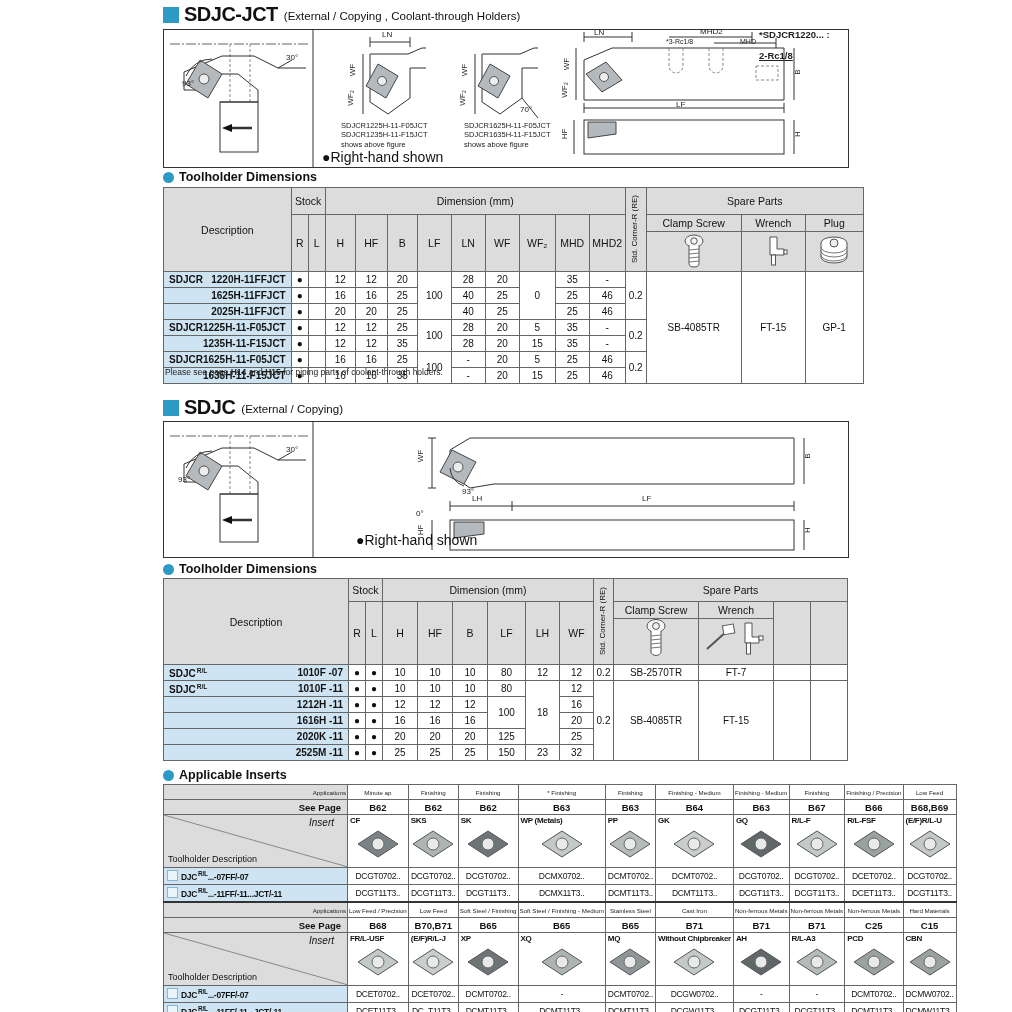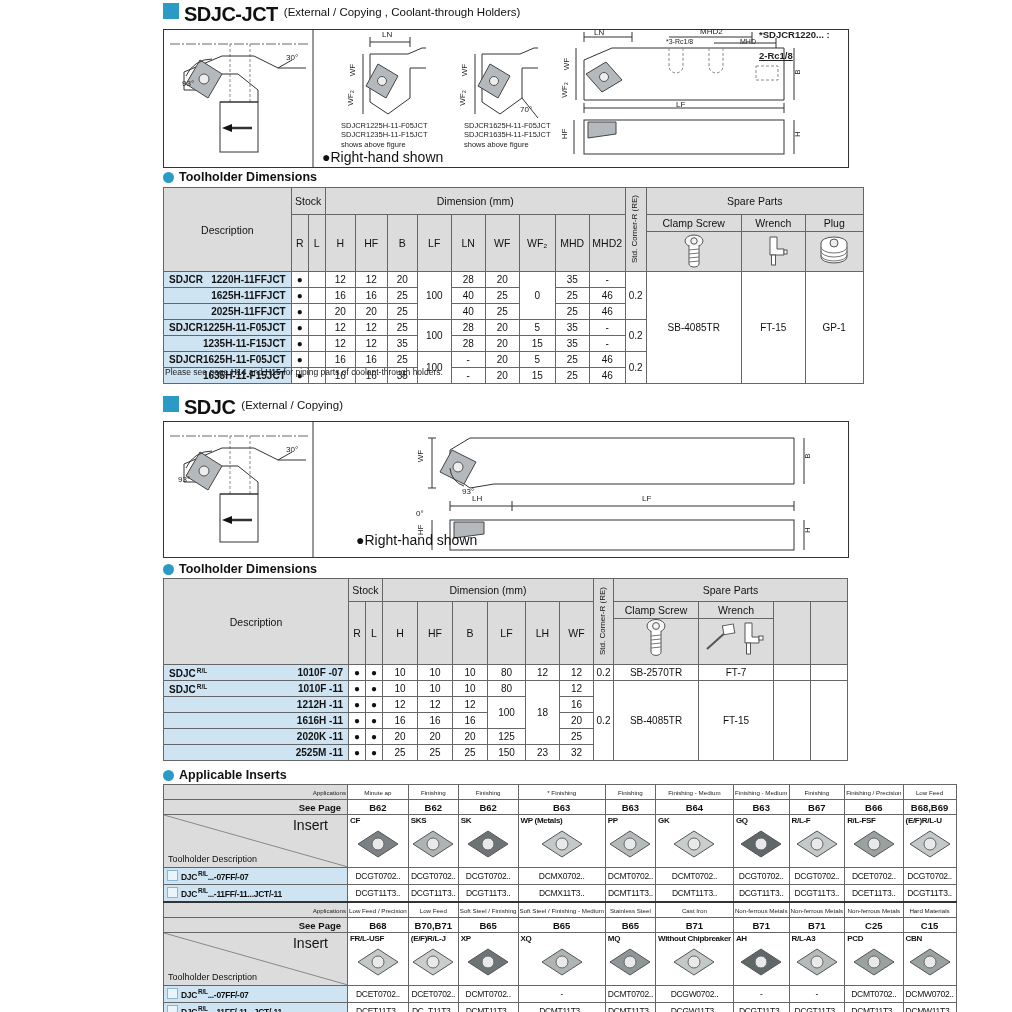--- a/index.html
+++ b/index.html
@@ -1,18 +1,18 @@
 <!DOCTYPE html>
 <html><head>
 <meta charset="utf-8">
 <style>
   html,body{margin:0;padding:0;background:#fff;}
   body{width:1012px;height:1012px;font-family:"Liberation Sans",sans-serif;color:#111;}
   #page{position:relative;width:1012px;height:1012px;overflow:hidden;background:#fff;}
-  .sec-title{position:absolute;left:163px;display:flex;align-items:flex-start;}
+  .sec-title{position:absolute;left:163px;display:flex;align-items:center;}
   .sq{width:16px;height:16px;background:#2b9ac4;margin-right:5px;flex:none;}
   .t-big{font-size:20px;font-weight:bold;letter-spacing:-0.5px;}
   .t-sub{font-size:11.5px;margin-left:6px;padding-top:3px;}
   .sub-head{position:absolute;left:163px;display:flex;align-items:center;font-size:12.5px;font-weight:bold;}
   .dot{width:11px;height:11px;border-radius:50%;background:#2b9ac4;margin-right:5px;flex:none;}
   .panel{position:absolute;left:163px;width:684px;border:1.5px solid #333;background:#fff;}
   .art{position:absolute;left:0;top:0;}
   .art path,.art line,.art rect,.art polyline{fill:none;stroke:#333;stroke-width:1;}
   .art .dsh{stroke-dasharray:3,2;stroke:#888;}
   .art .cl{stroke-dasharray:10,2,2,2;stroke:#666;}
@@ -48,21 +48,21 @@
   #ti{border:1.5px solid #333;}
   #ti .lab{background:#dcdcdc;text-align:right;padding-right:6px;font-size:10px;}
   #ti tr.r-app td{height:14px;font-size:6.2px;color:#222;padding:0 1px;}
   #ti tr.r-page td{height:14px;font-size:9.5px;font-weight:bold;}
   #ti tr.r-ins td{height:52px;vertical-align:top;padding:0;}
   #ti tr.r-h td{height:16px;font-size:8.5px;letter-spacing:-0.3px;}
   #ti tr.blk2s td,#ti tr.blk2s th{border-top:2px solid #333;}
   .djc{background:#cfe4f2;text-align:left;font-weight:bold;font-size:10.5px;padding-left:3px;}
   .cb{display:inline-block;width:9px;height:9px;border:1px solid #8ab6d6;background:#eaf4fb;margin-right:3px;vertical-align:-1px;}
   .diag{position:relative;background:#dcdcdc;padding:0;}
-  .diag .tr{position:absolute;top:2px;right:19px;font-size:14px;}
+  .diag .tr{position:absolute;top:2px;right:13px;font-size:10px;font-style:italic;}
   .diag .bl{position:absolute;bottom:3px;left:4px;font-size:9px;}
   .iname{font-size:8px;font-weight:bold;text-align:left;padding:1px 2px;height:11px;overflow:hidden;letter-spacing:-0.3px;}
   .idia{display:block;margin:2px auto 0;}
 </style>
 </head>
 <body>
 
 <div id="page">
 
   <div class="sec-title" style="top:3px;">

